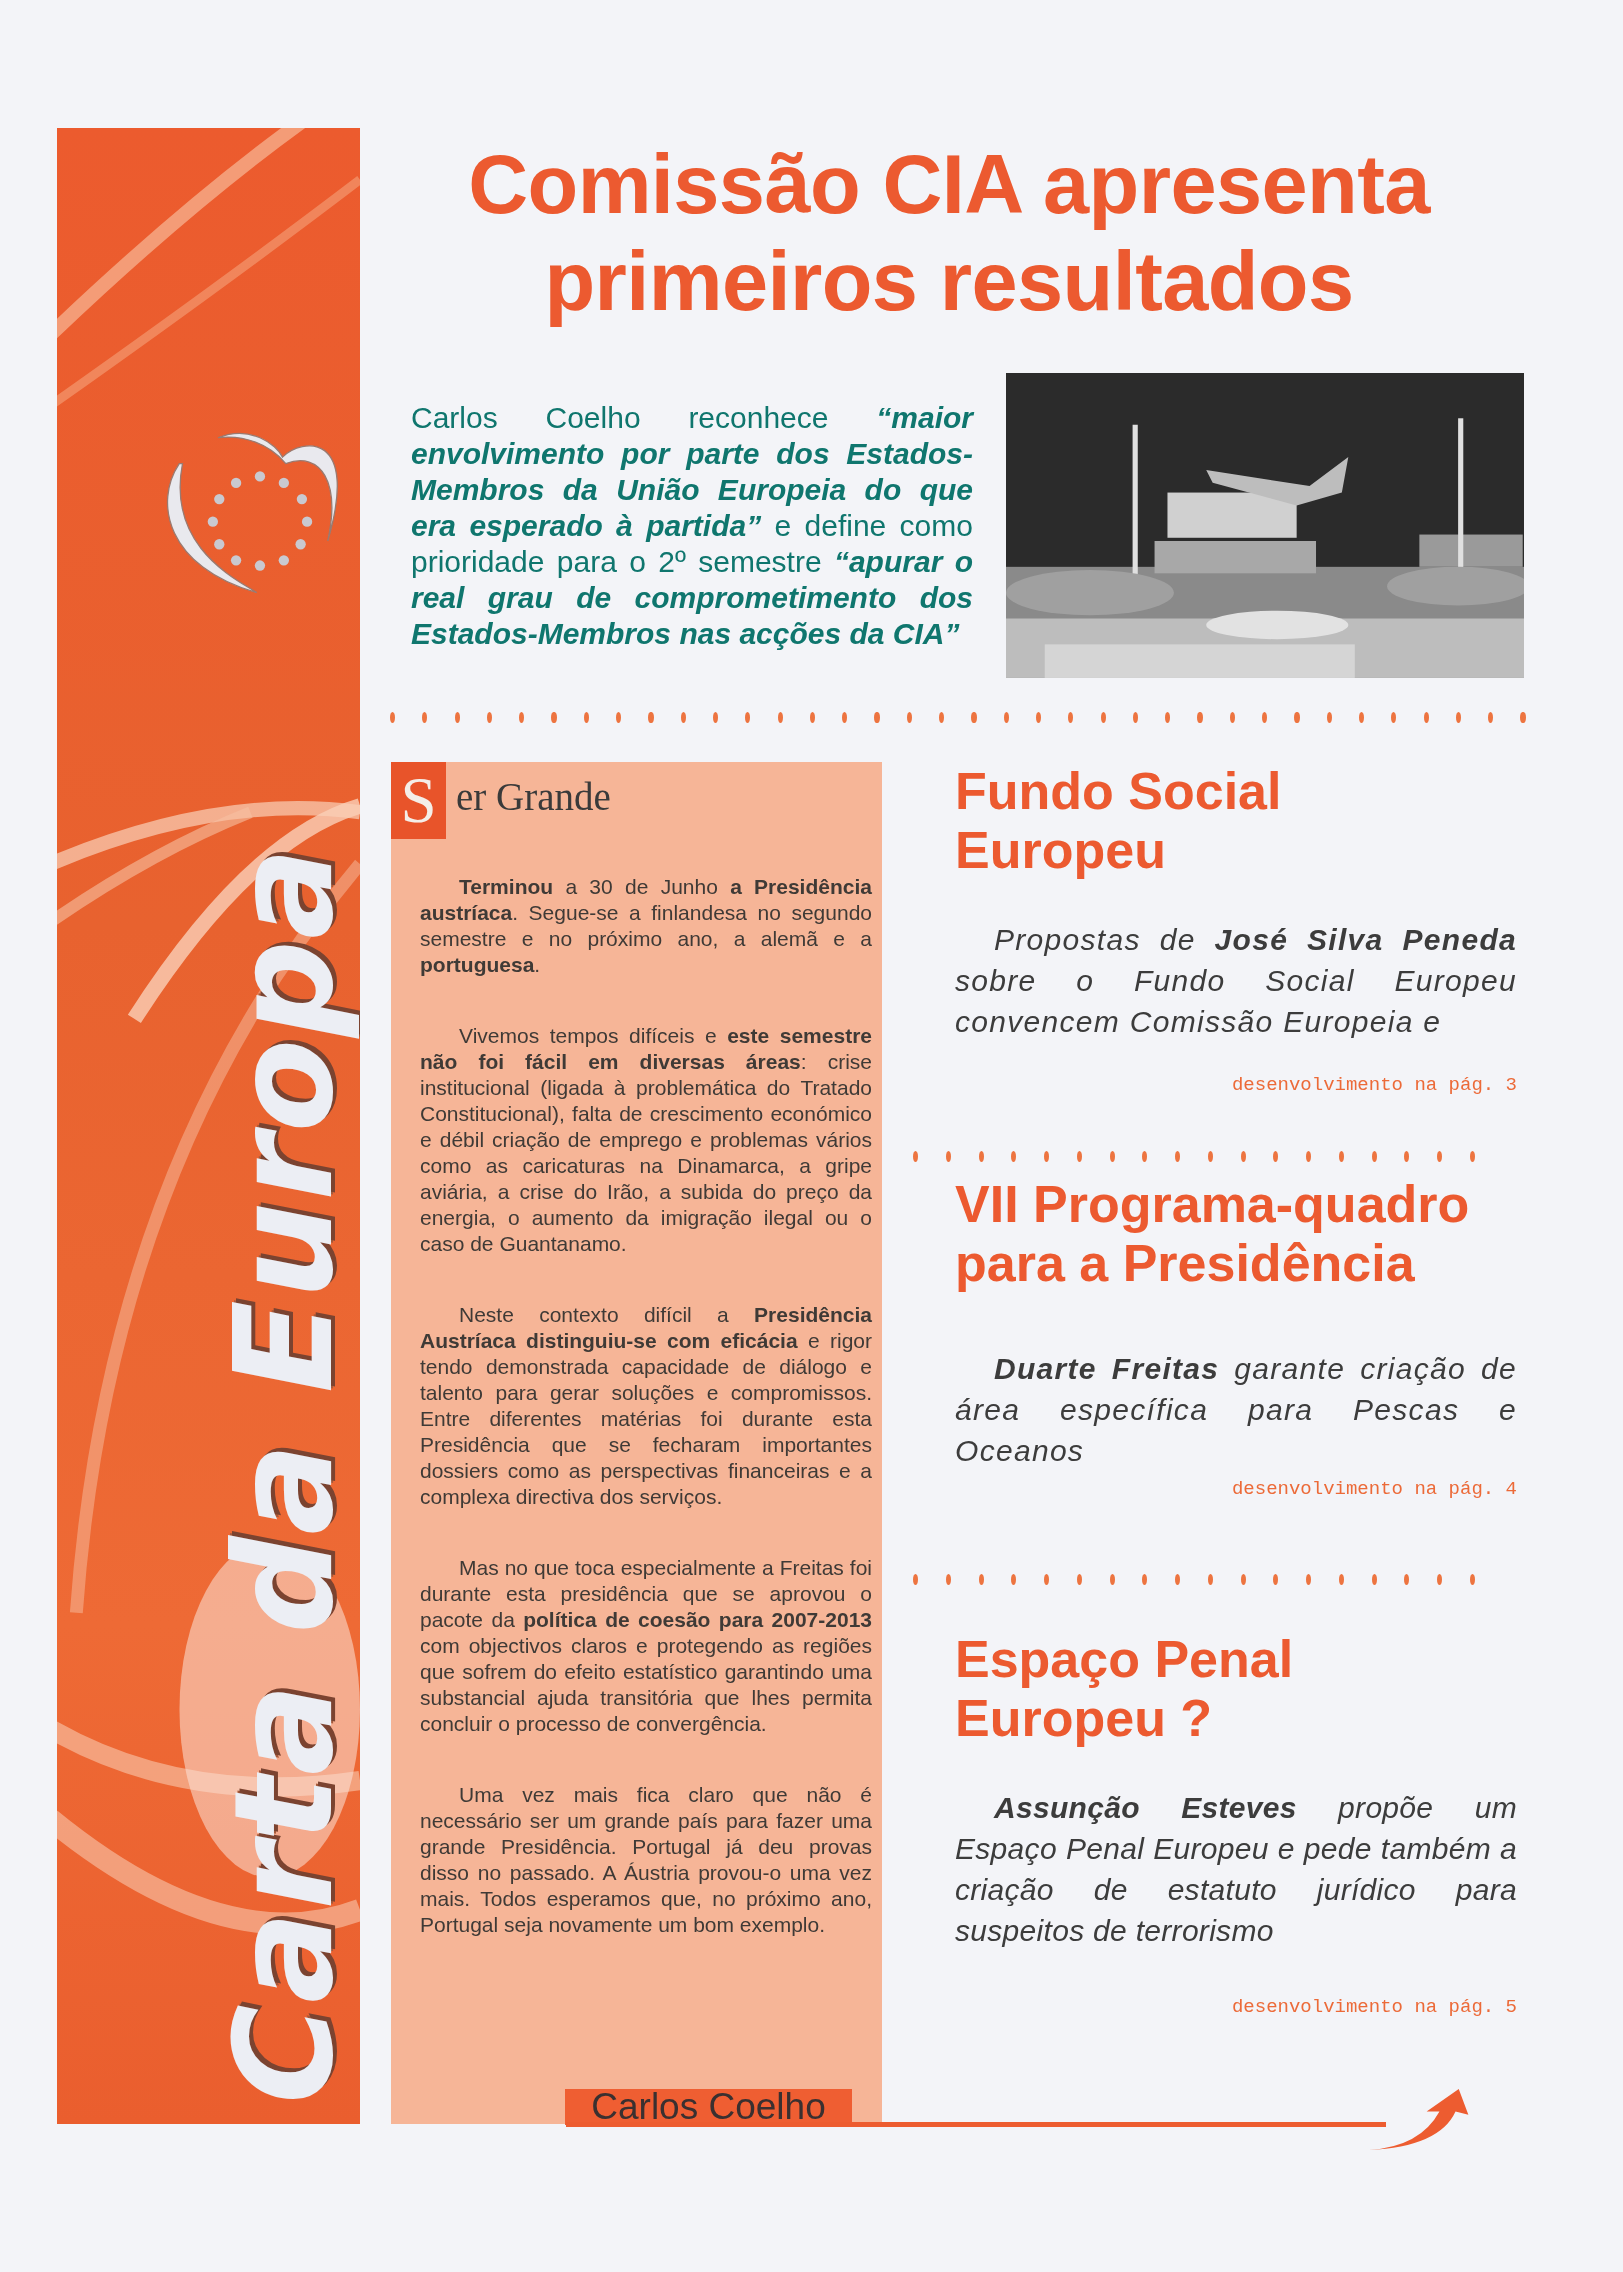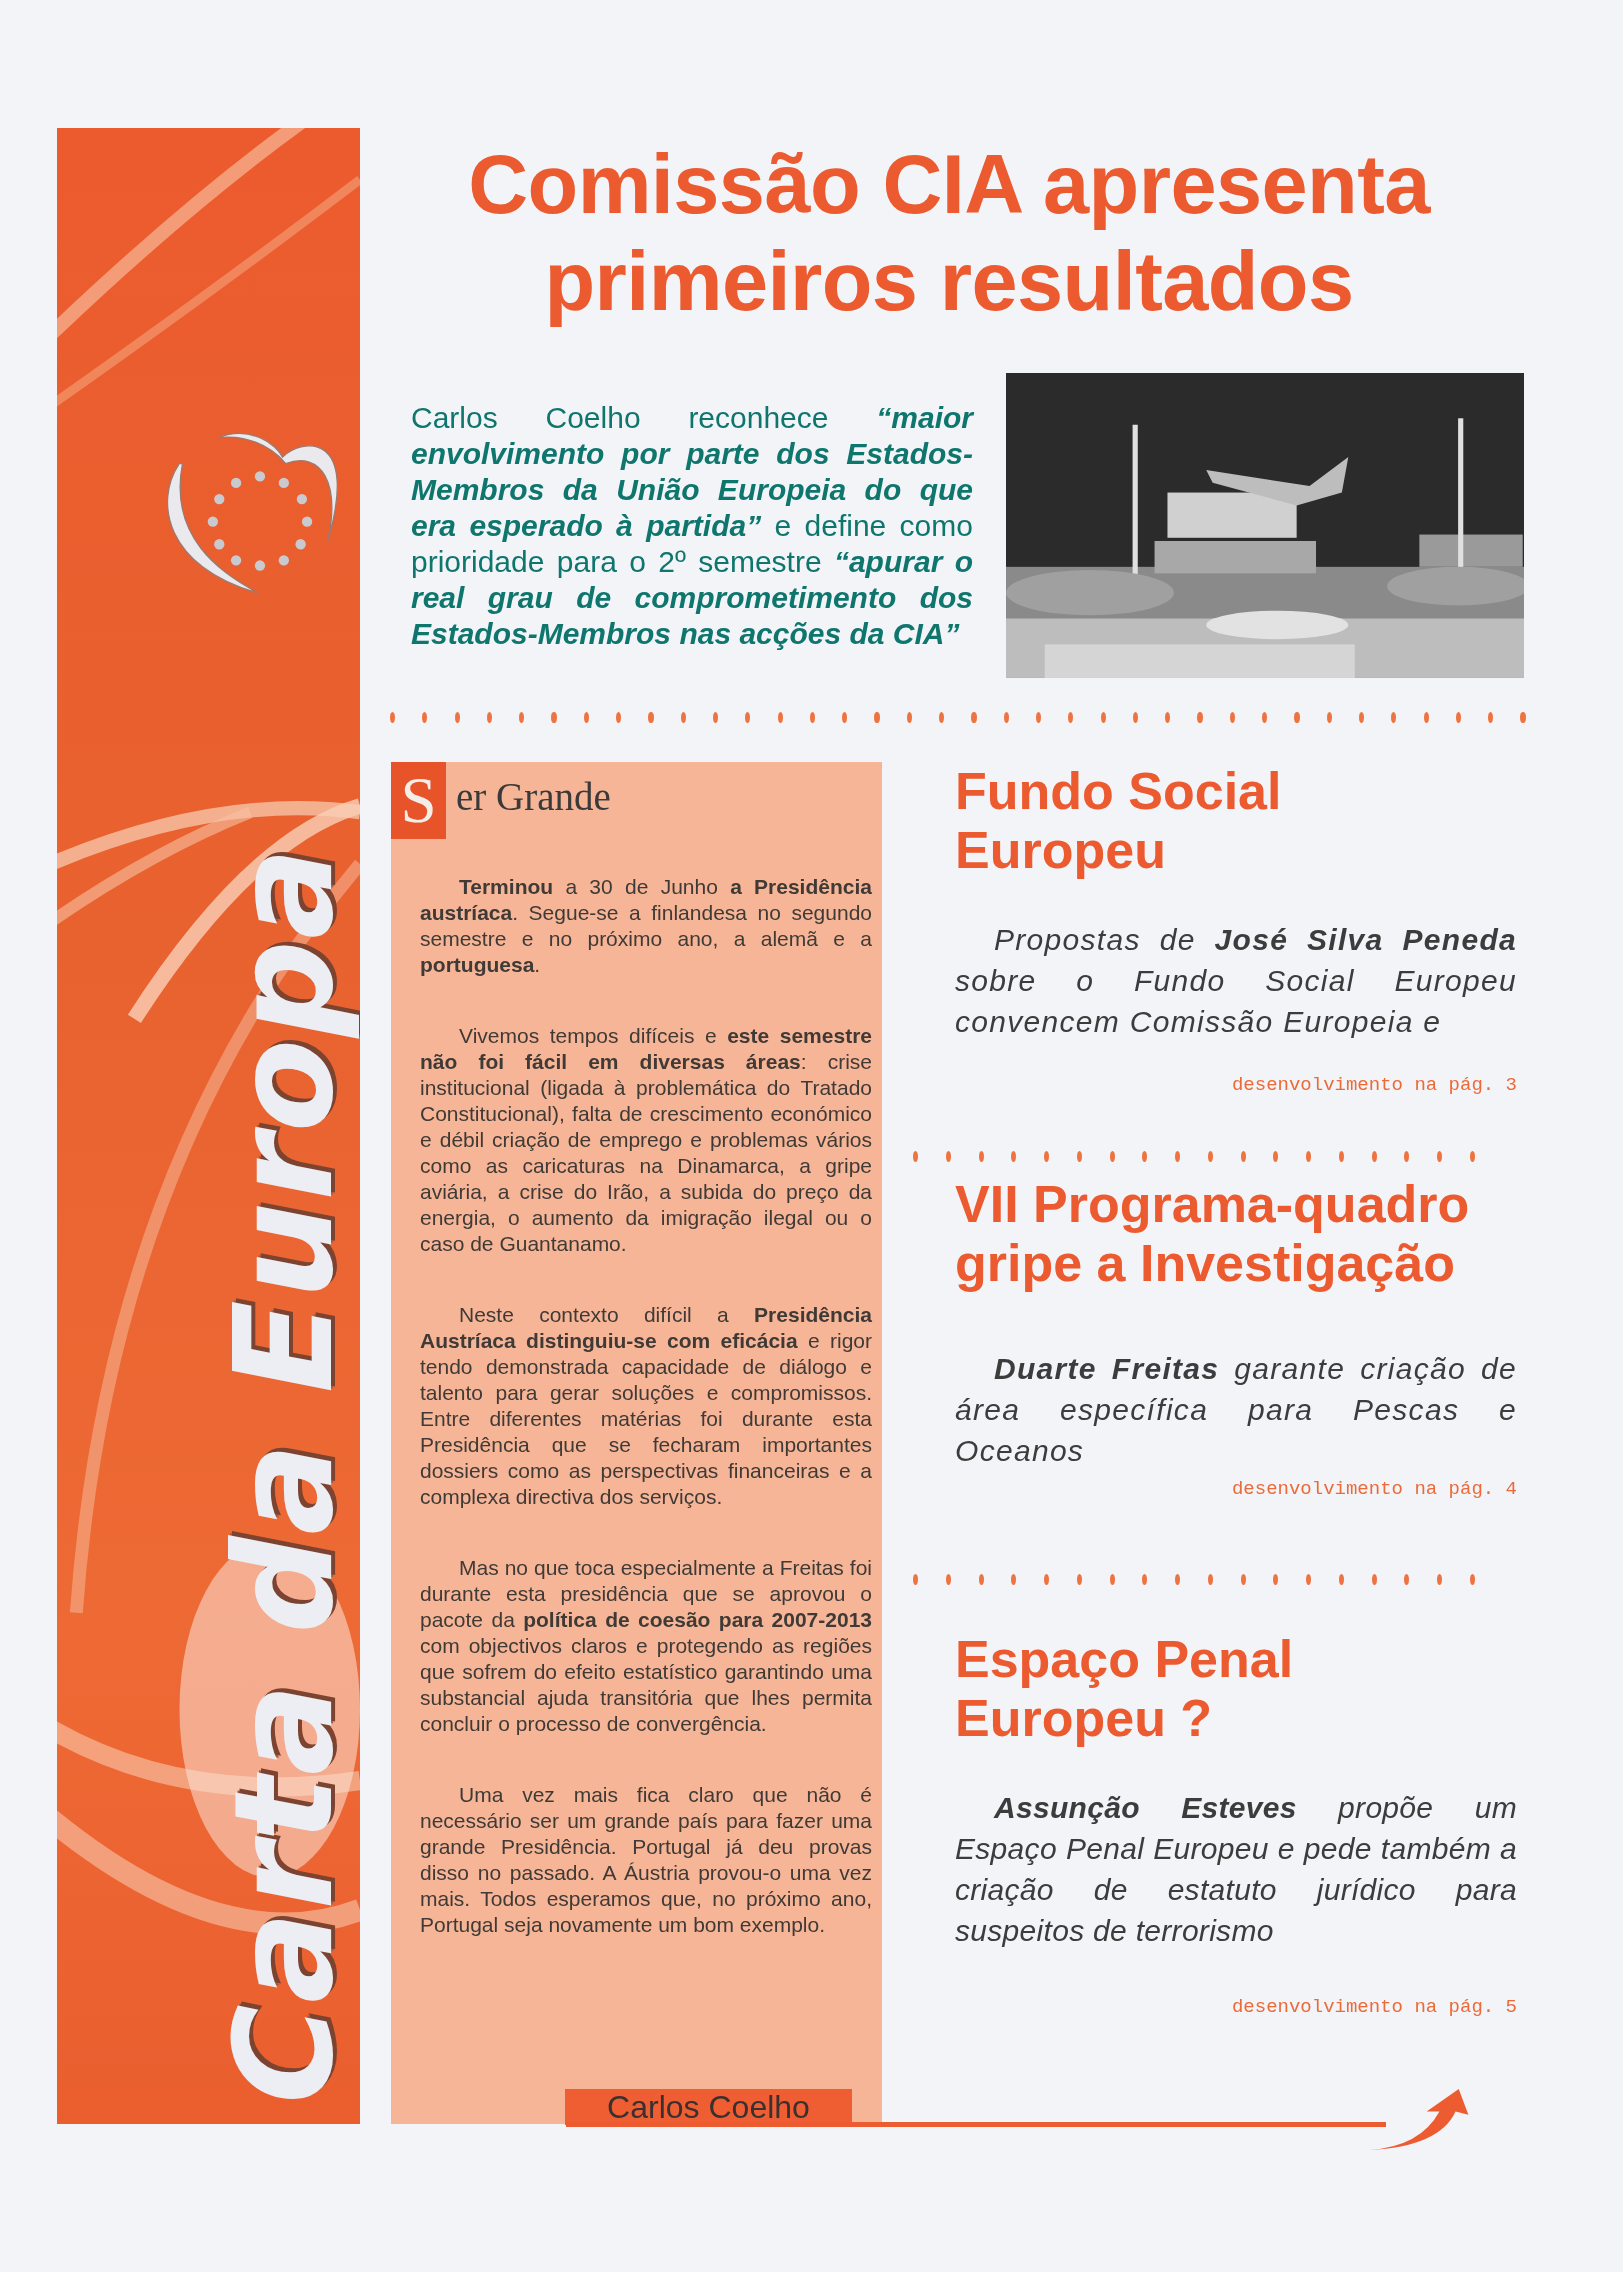--- a/index.html
+++ b/index.html
@@ -53,21 +53,21 @@
     position:absolute; left:65px; top:11.6px; font-family:"Liberation Serif", serif; font-size:39px; color:#3a3a3a;
   }
   .ed-body {
     position:absolute; left:29px; top:112px; width:452px;
     font-size:21px; line-height:26px; text-align:justify; color:#3f3a36;
   }
   .ed-body p { margin:0 0 45px 0; text-indent:39px; }
   .ed-body b { font-weight:bold; }
   .signature {
     position:absolute; left:174px; top:1327px; width:287px; height:36px; background:#ef5e32;
-    font-size:32px; line-height:36px; text-align:center; color:#3a3030;
+    font-size:37px; line-height:36px; text-align:center; color:#3a3030;
   }
   .bottom-rule { position:absolute; left:566px; top:2122px; width:820px; height:5.2px; background:#ed5c30; }
   .arrow { position:absolute; left:1362px; top:2089px; width:110px; height:61px; }
   
   .story { position:absolute; left:955px; width:562px; }
   .story h2 {
     margin:0; font-weight:bold; font-size:52px; line-height:59px; color:#ec5a30;
   }
   .story .body {
     font-size:30px; line-height:41px; text-align:justify; color:#3c3c3c; letter-spacing:1.3px;font-style:italic;
@@ -212,21 +212,21 @@
     <span></span>
     <span></span>
     <span></span>
     <span></span>
     <span></span>
     <span></span>
     <span></span>
   </div>
 
 <div class="story" id="story-1" style="top:1175px;">
-  <h2 style="width:529px;">VII Programa-quadro gripe a Investigação</h2>
+  <h2 style="width:529px;">VII Programa-quadro para a Presidência</h2>
   <div class="body" style="margin-top:55px; text-indent:39px;"><b>Duarte Freitas</b><span> garante criação de área específica para Pescas e Oceanos</span></div>
   <div class="more" style="margin-top:6.5px;">desenvolvimento na pág. 4</div>
 </div>
 
 <div class="dots" id="dots-2" style="left:913px; top:1573px; width:562px;">
     <span></span>
     <span></span>
     <span></span>
     <span></span>
     <span></span>

